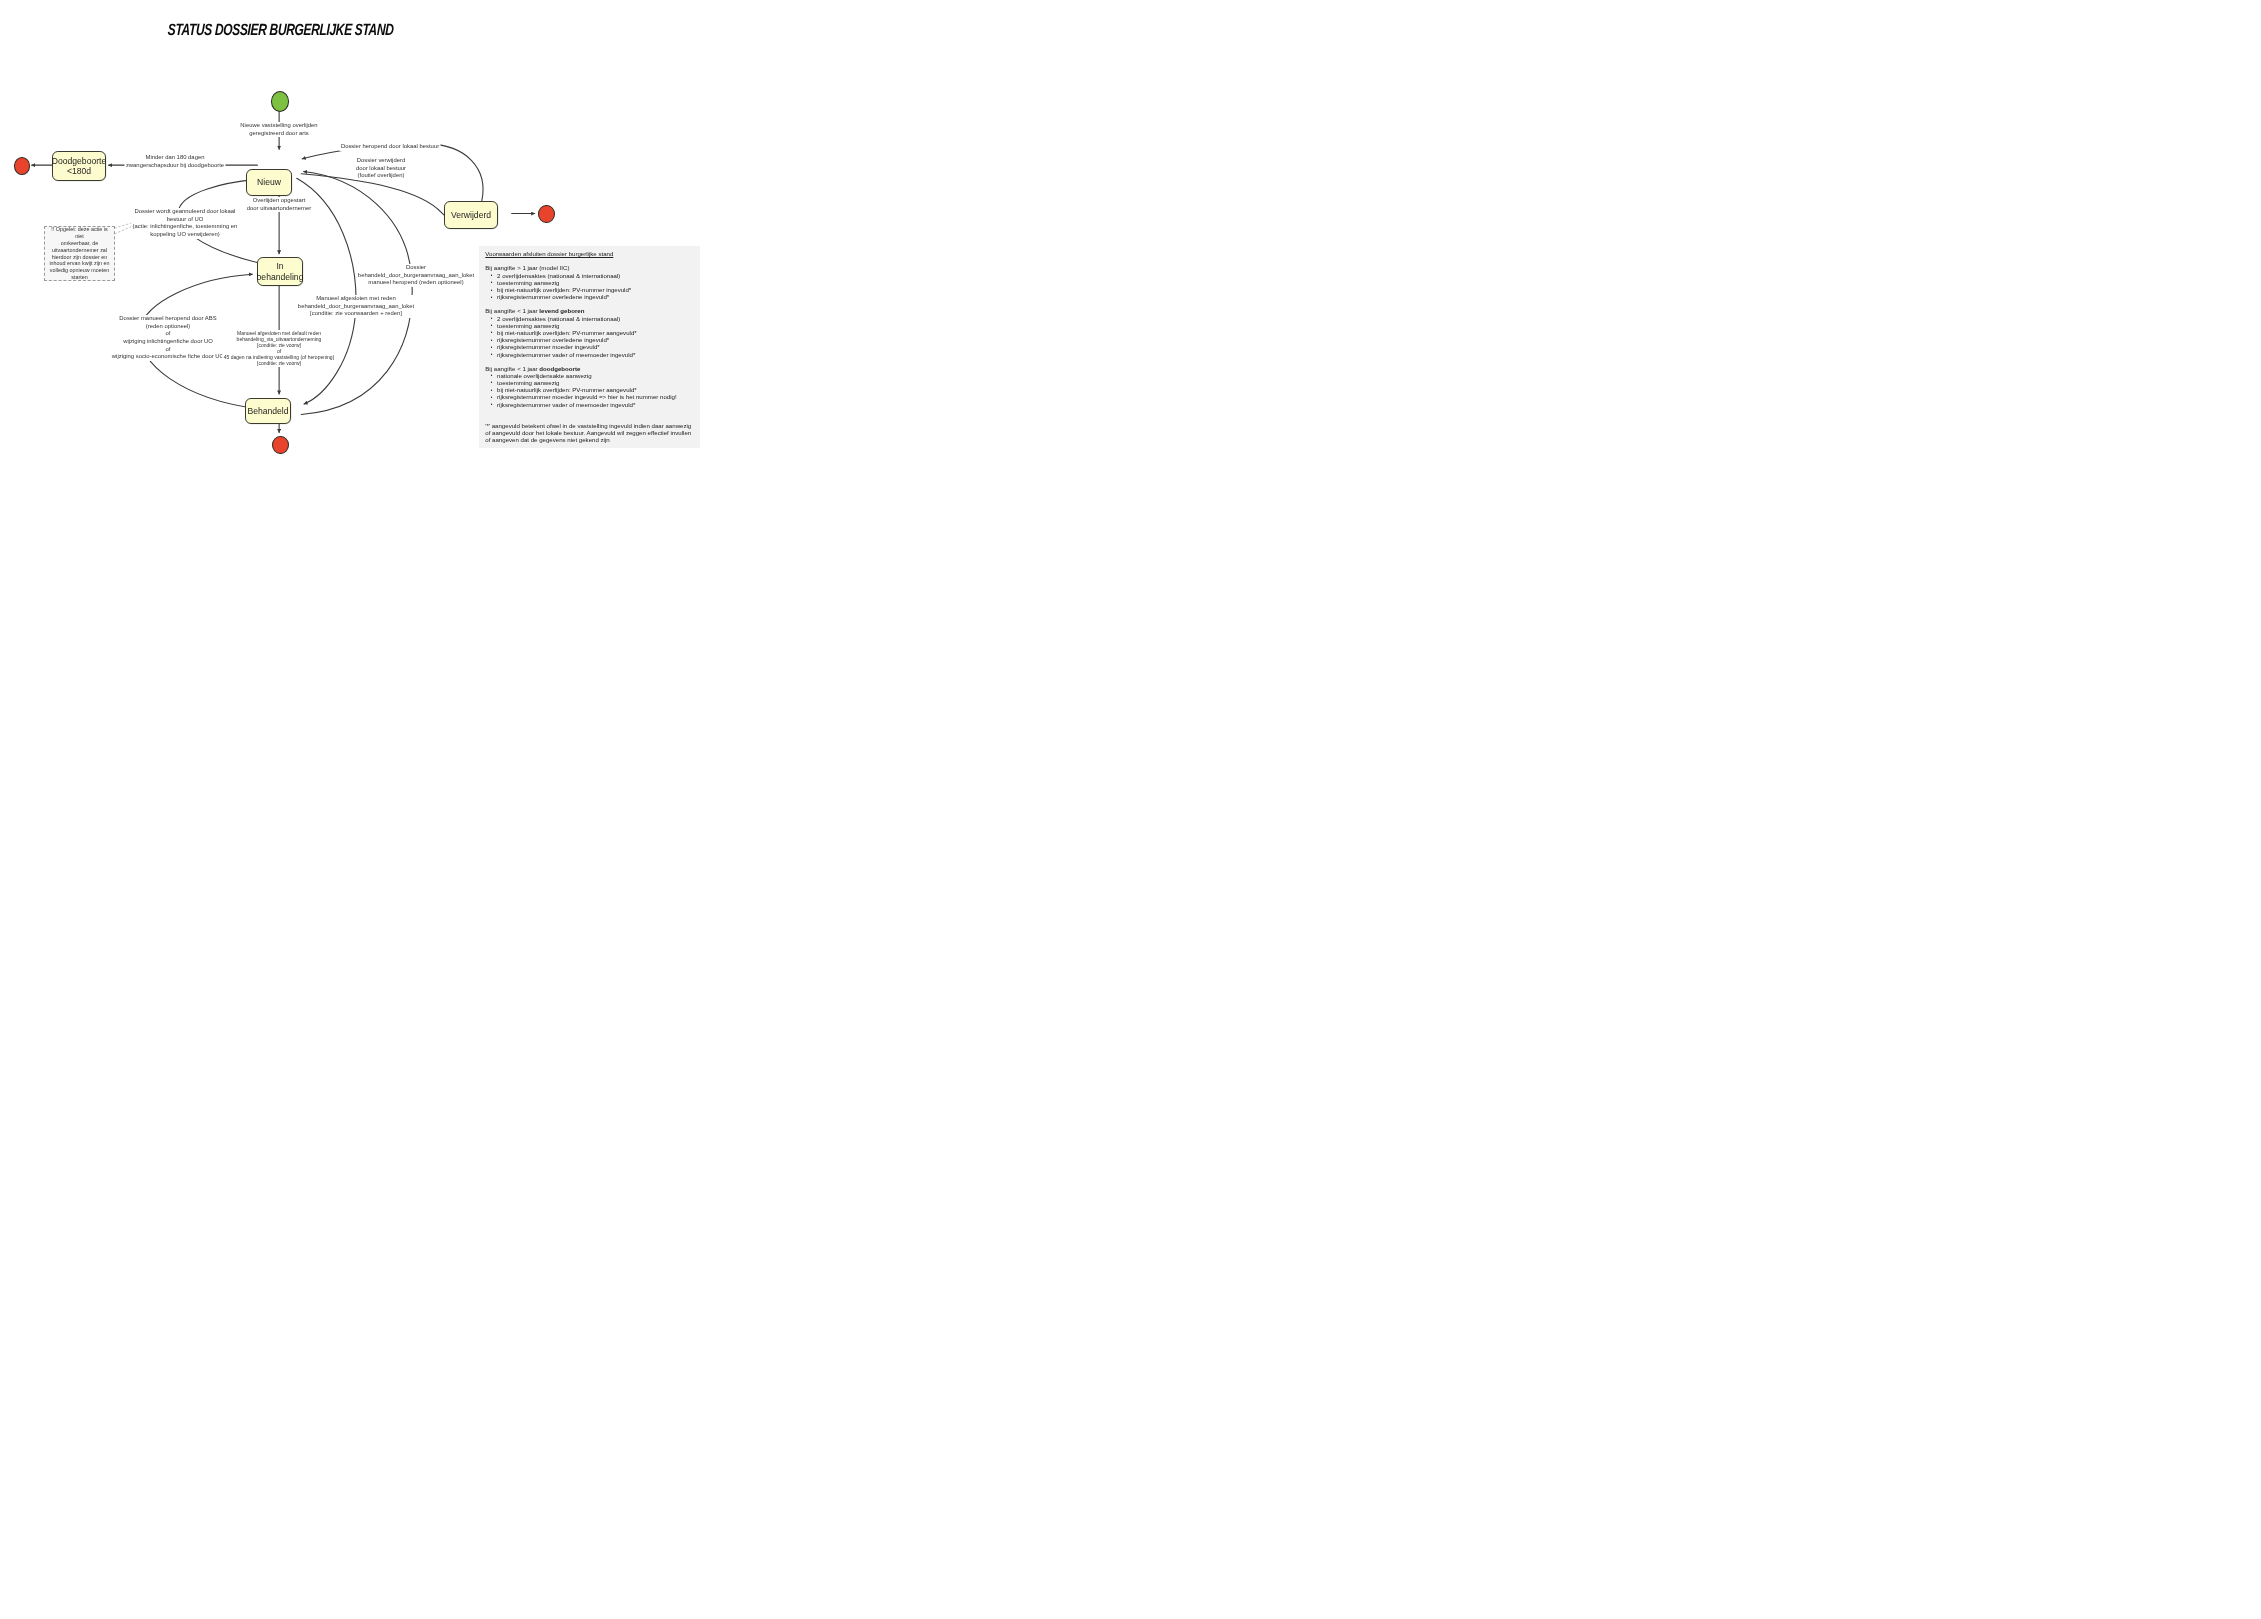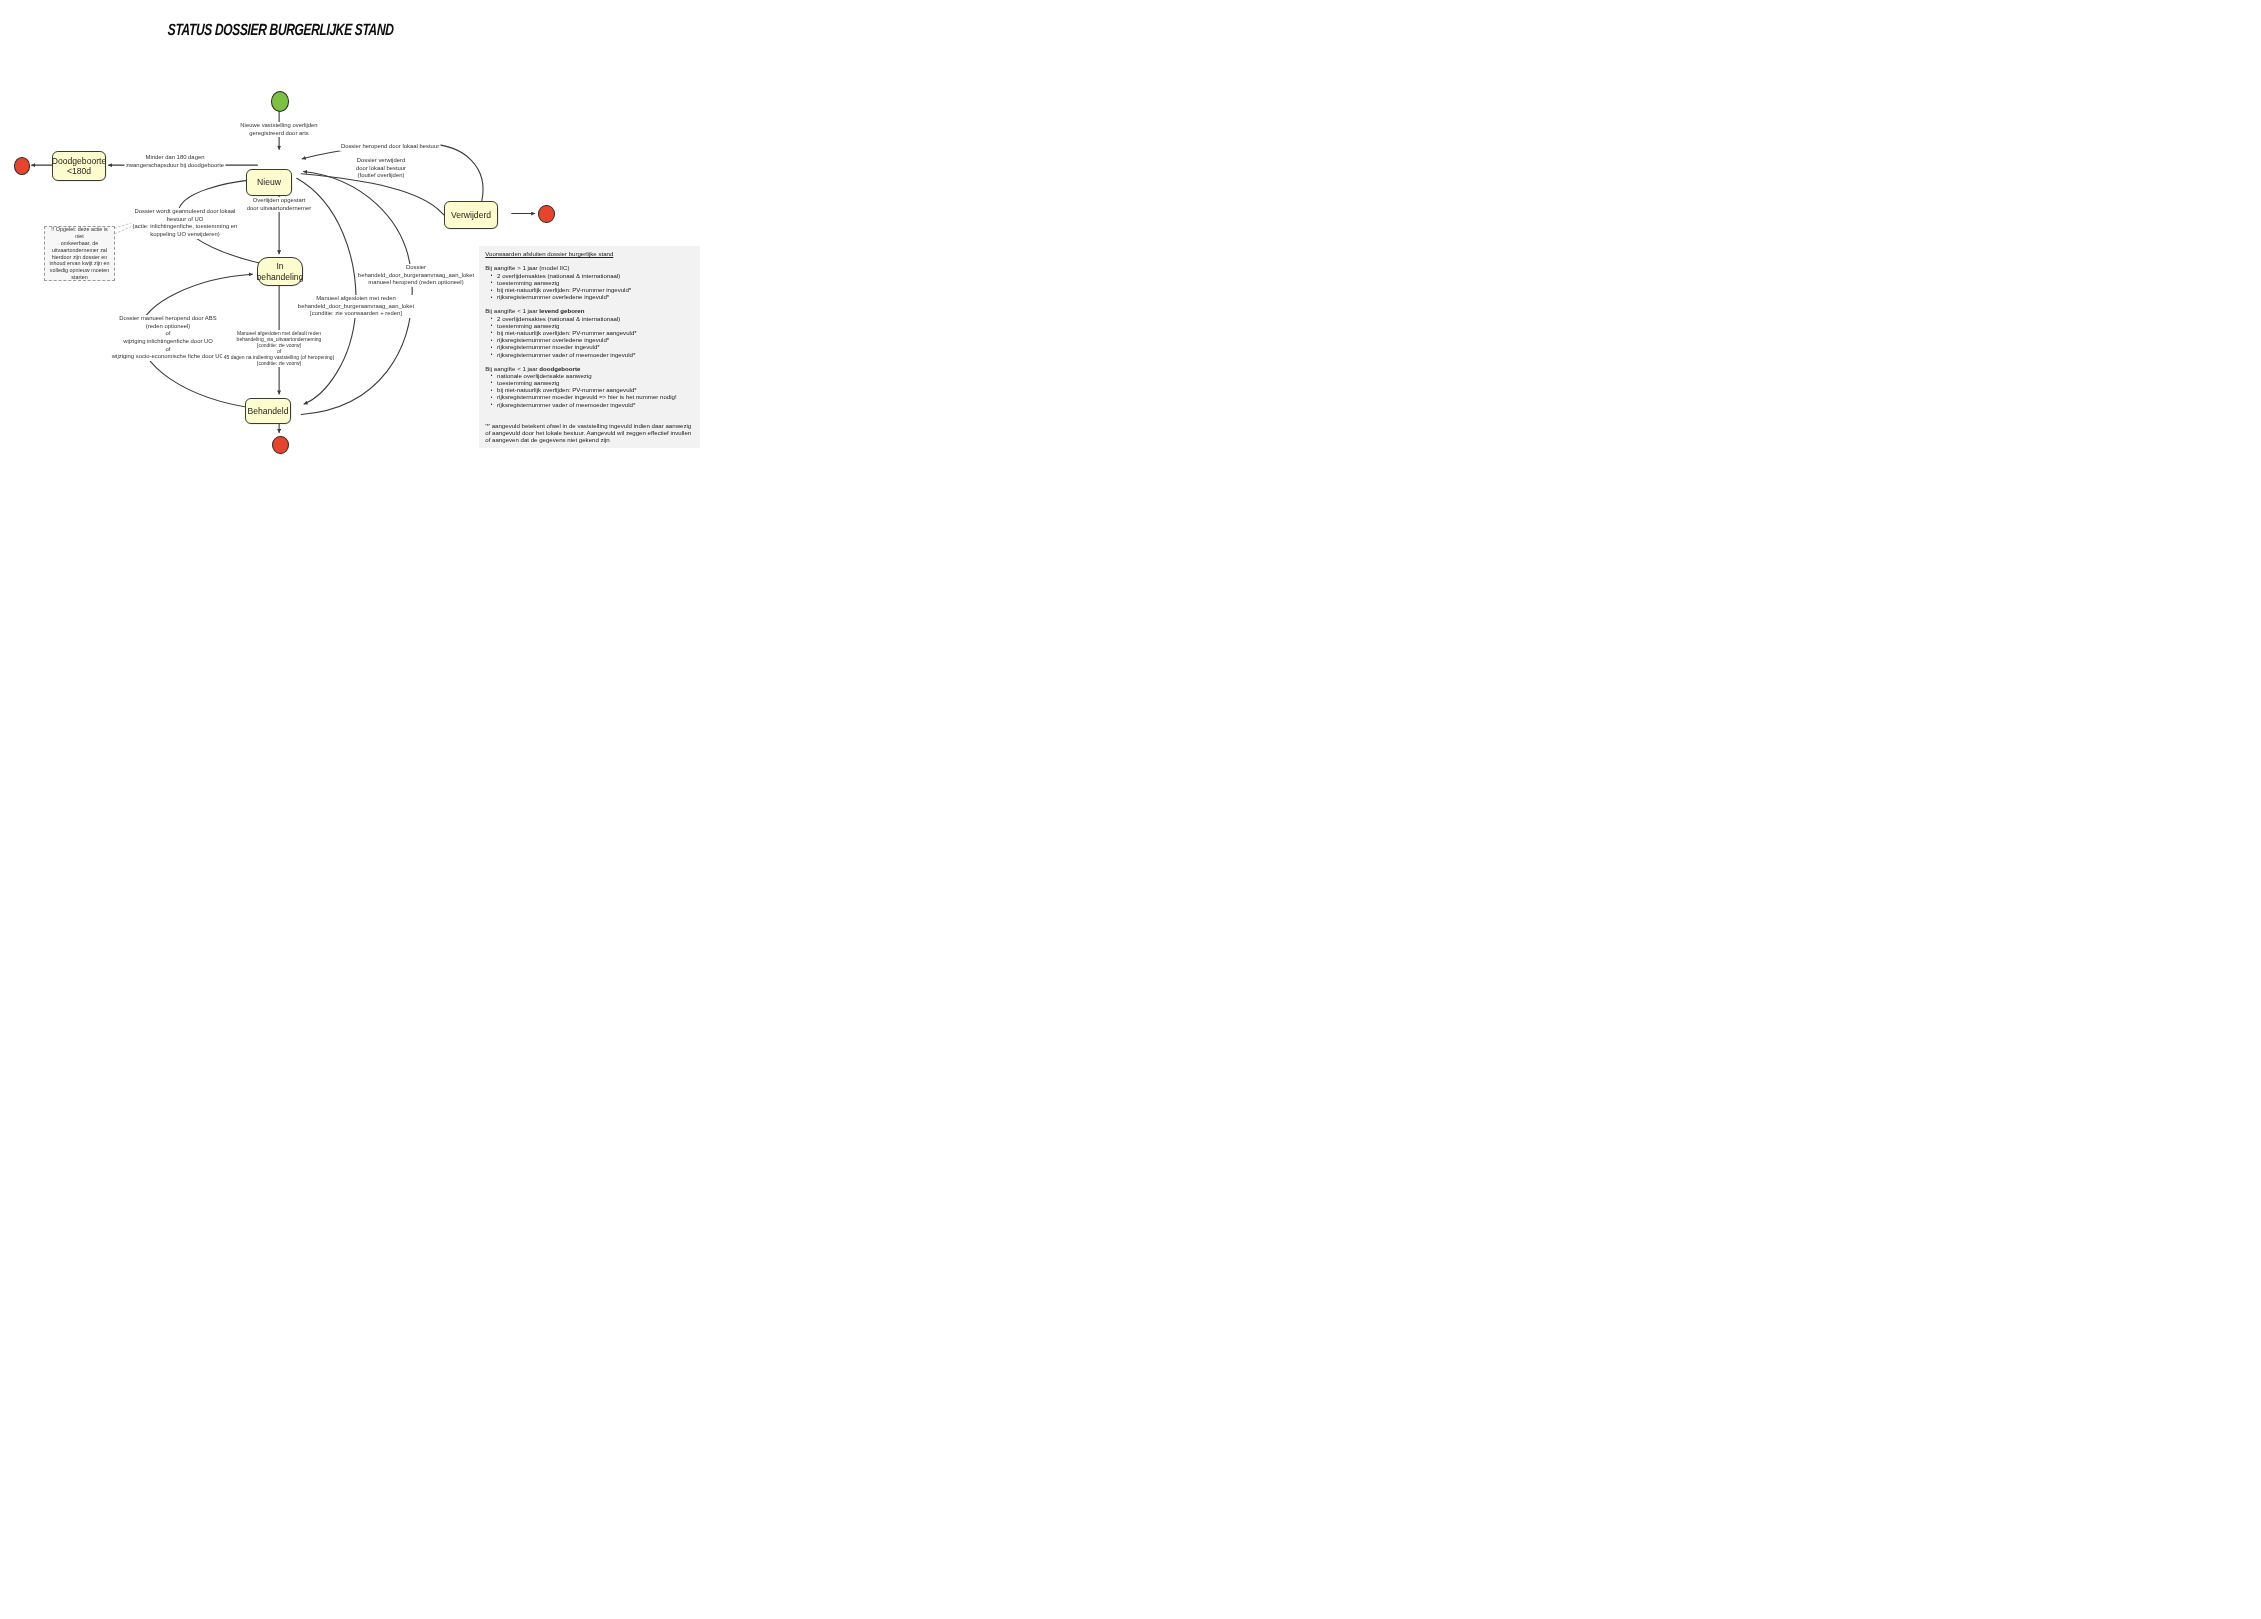--- a/index.html
+++ b/index.html
@@ -72,21 +72,21 @@
 
   <div class="dot start" style="left:271px;top:91px;"></div>
   <div class="dot end" style="left:13.6px;top:157px;"></div>
   <div class="dot end" style="left:538px;top:205px;"></div>
   <div class="dot end" style="left:272px;top:436px;"></div>
 
   <div class="state" style="left:246px;top:153px;width:44px;height:25px;margin-top:16px;">Nieuw</div>
   <div class="state" style="left:52px;top:151px;width:52px;height:28px;">Doodgeboorte
 &lt;180d</div>
   <div class="state" style="left:444px;top:201px;width:52px;height:26px;">Verwijderd</div>
-  <div class="state" style="left:257px;top:257px;width:44px;height:27px;border-radius:11px;">In
+  <div class="state" style="left:257px;top:257px;width:44px;height:27px;">In
 behandeling</div>
   <div class="state" style="left:245px;top:398px;width:44px;height:24.4px;">Behandeld</div>
 
   <div class="elabel" style="left:279px;top:122px;">Nieuwe vaststelling overlijden
 geregistreerd door arts</div>
   <div class="elabel" style="left:175px;top:154px;">Minder dan 180 dagen
 zwangerschapsduur bij doodgeboorte</div>
   <div class="elabel" style="left:390px;top:143px;">Dossier heropend door lokaal bestuur</div>
   <div class="elabel" style="left:381px;top:157px;">Dossier verwijderd
 door lokaal bestuur

